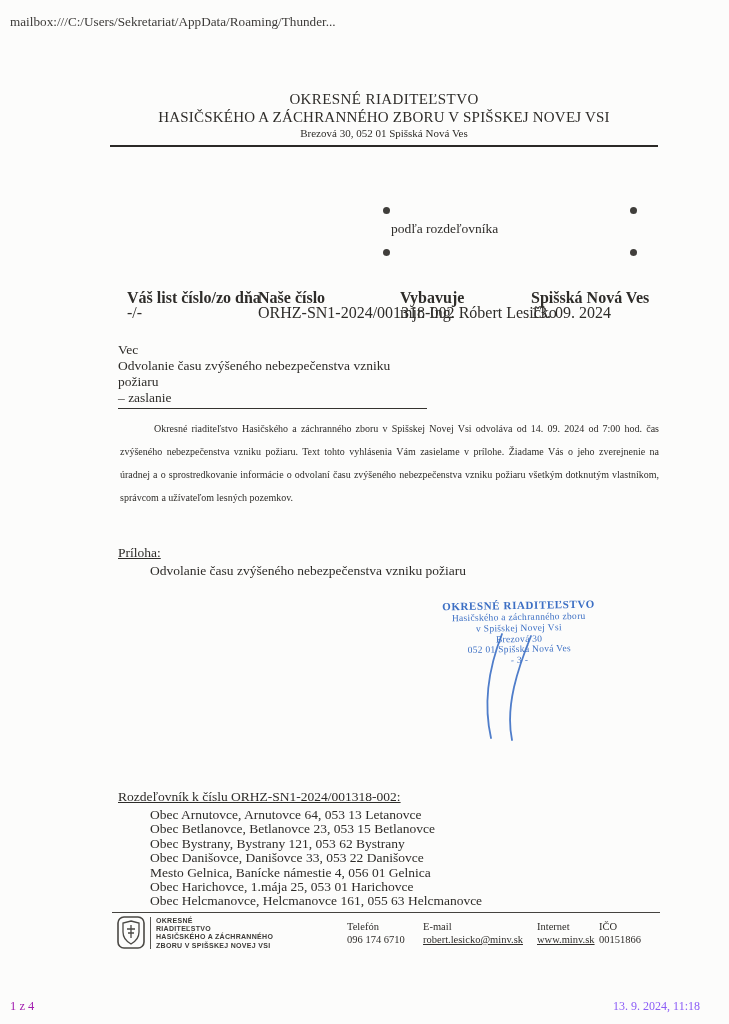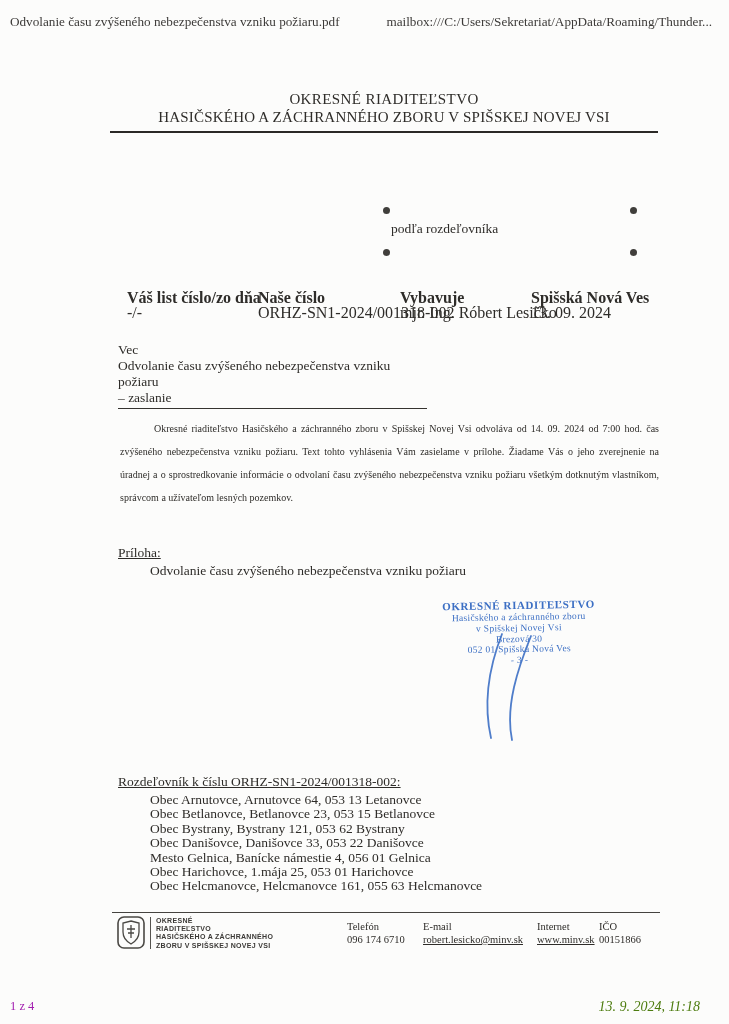--- a/index.html
+++ b/index.html
@@ -10,21 +10,21 @@
     font-family:"Liberation Serif", serif;
     color:#2e2c29;
     overflow:hidden;
   }
   .abs { position:absolute; }
 
   
   .print-header { top:14px; left:10px; right:17px; display:flex; justify-content:space-between;
                   font-size:13.2px; color:#3c3a38; }
   .print-footer-left  { top:999px; left:10px;  font-size:12.5px; color:#a21caf; }
-  .print-footer-right { top:999px; right:29px; font-size:14px; color:#4d7c0f;font-style:italic; }
+  .print-footer-right { top:999px; right:29px; font-size:12px; color:#8b5cf6; }
 
   
   .letterhead { top:90px; left:110px; width:548px; text-align:center;
                 border-bottom:2px solid #2b2926; padding-bottom:5px; }
   .lh-line1 { font-size:15px; letter-spacing:.4px; line-height:18px; }
   .lh-line2 { font-size:15px; letter-spacing:.2px; line-height:18px; }
   .lh-addr  { font-size:11px; line-height:14px; }
 
   
   .dot { width:7px; height:7px; border-radius:50%; background:#403e3b; }
@@ -50,44 +50,44 @@
   
   .stamp { top:599px; left:430px; width:178px; text-align:center;
            color:#3c6fc4; transform:rotate(-1deg); }
   .stamp-l1 { font-size:11px; font-weight:bold; letter-spacing:.6px; line-height:13px; }
   .stamp-ln { font-size:9.5px; line-height:10.8px; letter-spacing:.3px; }
   .sig-svg { top:628px; left:455px; }
   .signatory { top:697px; left:430px; width:176px; text-align:center; font-size:14px; line-height:18px; }
 
   
   .distribution { top:773px; left:118px; font-size:13.5px; }
-  .dist-heading { text-decoration:underline; line-height:17px; }
+  .dist-heading { text-decoration:underline; line-height:17px;margin-top:15px; }
   .dist-items { margin-left:32px; margin-top:3px; }
   .dist-items div { line-height:14.4px; }
 
   
   .footer-rule { top:912px; left:112px; width:548px; border-top:1.5px solid #45433f; }
   .footer-logo { top:916px; left:117px; }
   .footer-divider { top:917px; left:150px; width:1px; height:32px; background:#55534f; }
   .footer-org { top:917px; left:156px; font-family:"Liberation Sans", sans-serif;
                 font-size:7px; font-weight:bold; letter-spacing:.3px; line-height:8.2px; color:#3b3936; }
   .contact-col { top:920px; font-size:10.5px; line-height:13px; white-space:nowrap; }
   .contact-col .linky { text-decoration:underline; }
 </style>
 </head>
 <body>
 
 <div class="abs print-header">
-  <span>Odvolanie času zvýšeného nebezpečenstva vzniku požiaru.pdf</span>
   <span>mailbox:///C:/Users/Sekretariat/AppData/Roaming/Thunder...</span>
 </div>
 
 <div class="abs letterhead">
   <div class="lh-line1">OKRESNÉ RIADITEĽSTVO</div>
   <div class="lh-line2">HASIČSKÉHO A ZÁCHRANNÉHO ZBORU V SPIŠSKEJ NOVEJ VSI</div>
+  <div class="lh-addr">Brezová 30, 052 01 Spišská Nová Ves</div>
 </div>
 
 <div class="abs dot" style="top:207px; left:383px;"></div>
 <div class="abs dot" style="top:207px; left:630px;"></div>
 <div class="abs dot" style="top:249px; left:383px;"></div>
 <div class="abs dot" style="top:249px; left:630px;"></div>
 
 <div class="abs recipient">podľa rozdeľovníka</div>
 
 <div class="abs ref-col" style="left:127px;">

